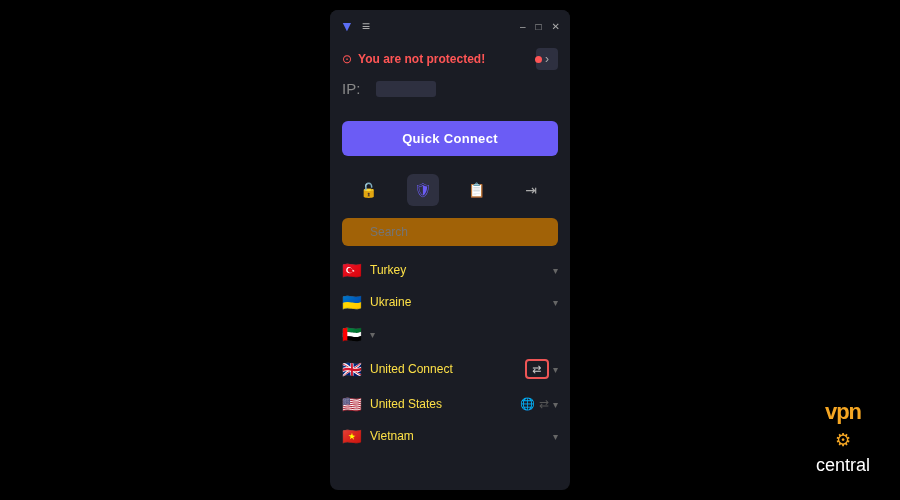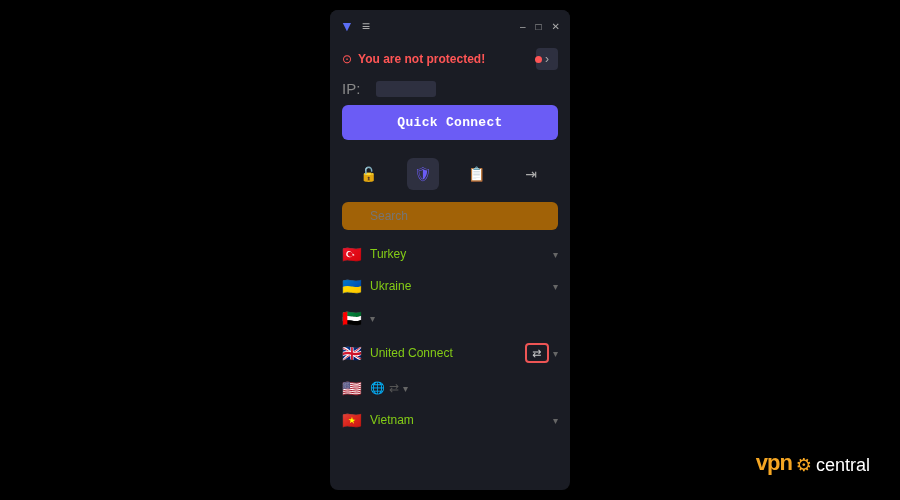--- a/index.html
+++ b/index.html
@@ -115,32 +115,31 @@
       border-radius: 3px;
       padding: 2px 8px;
       color: #666;
       font-size: 11px;
       min-width: 60px;
       height: 16px;
     }
 
     
     .quick-connect-btn {
-      margin: 0 12px 10px;
+      margin: 16px 12px 10px;
       background: #6b5cf5;
       color: #fff;
       border: none;
       border-radius: 6px;
       padding: 10px;
       font-size: 13px;
       font-weight: 600;
       cursor: pointer;
       width: calc(100% - 24px);
       letter-spacing: 0.3px;
-      font-family: Liberation Mono, monospace;
     }
 
     
     .tabs {
       display: flex;
       border-bottom: 1px solid #2e3040;
       margin: 0 12px;
     }
     .tab {
       flex: 1;
@@ -240,21 +239,21 @@
       height: 14px;
       border-radius: 2px;
       margin-right: 8px;
       font-size: 16px;
       display: flex;
       align-items: center;
       justify-content: center;
       flex-shrink: 0;
     }
     .country-name {
-      color: #84cc16;
+      color: #fde047;
       font-size: 12px;
       flex: 1;
     }
     .country-chevron {
       color: #666;
       font-size: 10px;
     }
     .country-actions {
       display: flex;
       align-items: center;
@@ -275,22 +274,23 @@
       color: #ccc;
       font-size: 11px;
     }
 
     
     .watermark {
       position: absolute;
       bottom: 24px;
       right: 30px;
       display: flex;
-      align-items: flex-end;
+      align-items: center;
       gap: 4px;
+      flex-direction: column;
     }
     .watermark-vpn {
       color: #f5a623;
       font-size: 22px;
       font-weight: 900;
       letter-spacing: -1px;
     }
     .watermark-central {
       color: #fff;
       font-size: 18px;
@@ -370,20 +370,21 @@
       <span class="country-flag">🇬🇧</span>
       <span class="country-name">United Connect</span>
       <div class="country-actions">
         <div class="reconnect-btn">⇄</div>
       </div>
       <span class="country-chevron" style="margin-left:4px">▾</span>
     </div>
 
     <div class="country-item">
       <span class="country-flag">🇺🇸</span>
+      <span class="country-name">United States</span>
       <div class="country-actions">
         <span class="action-icon">🌐</span>
         <span class="action-icon">⇄</span>
       </div>
       <span class="country-chevron" style="margin-left:4px">▾</span>
     </div>
 
     <div class="country-item">
       <span class="country-flag">🇻🇳</span>
       <span class="country-name">Vietnam</span>

